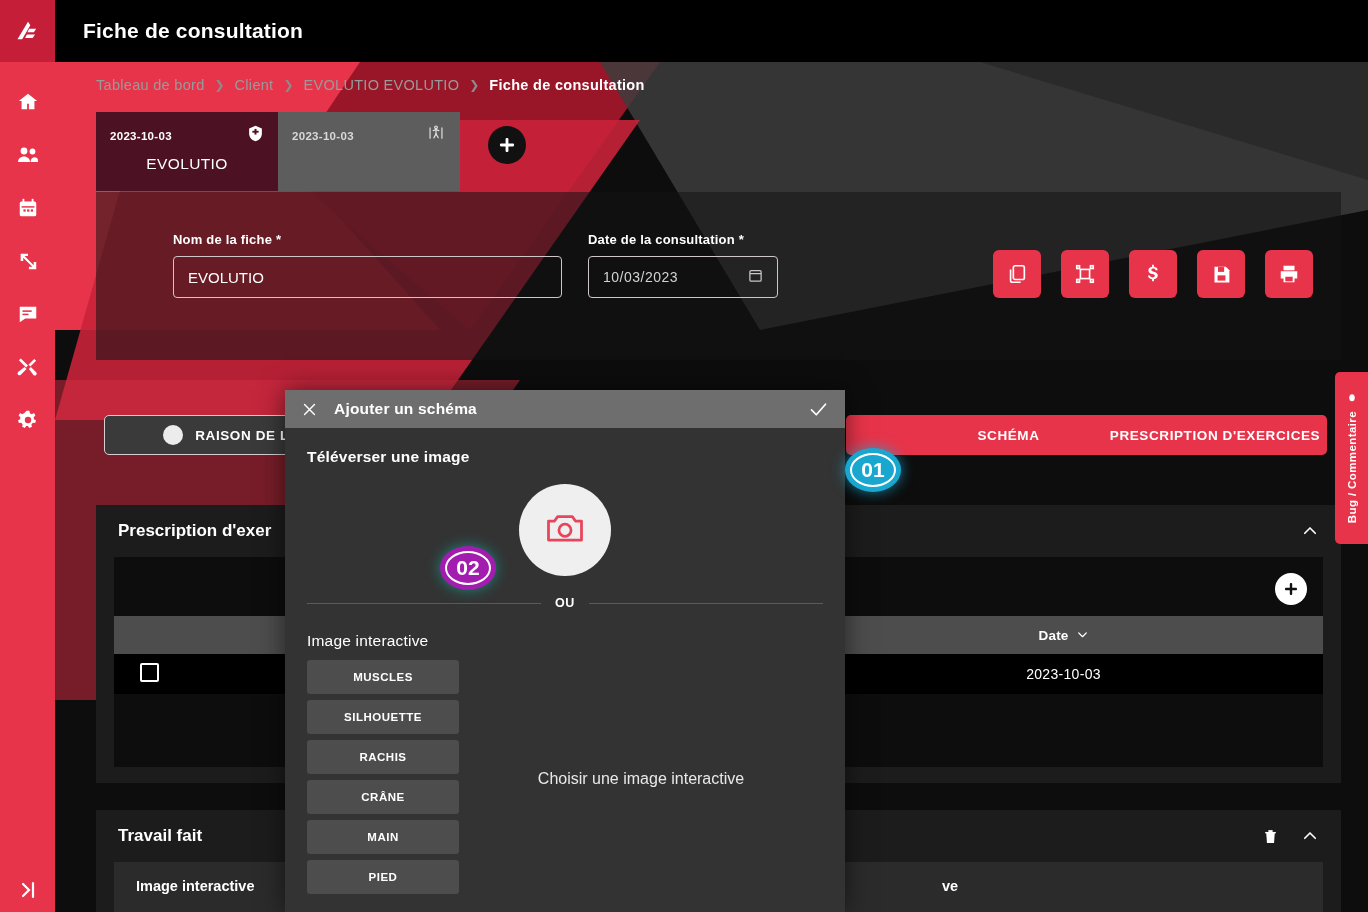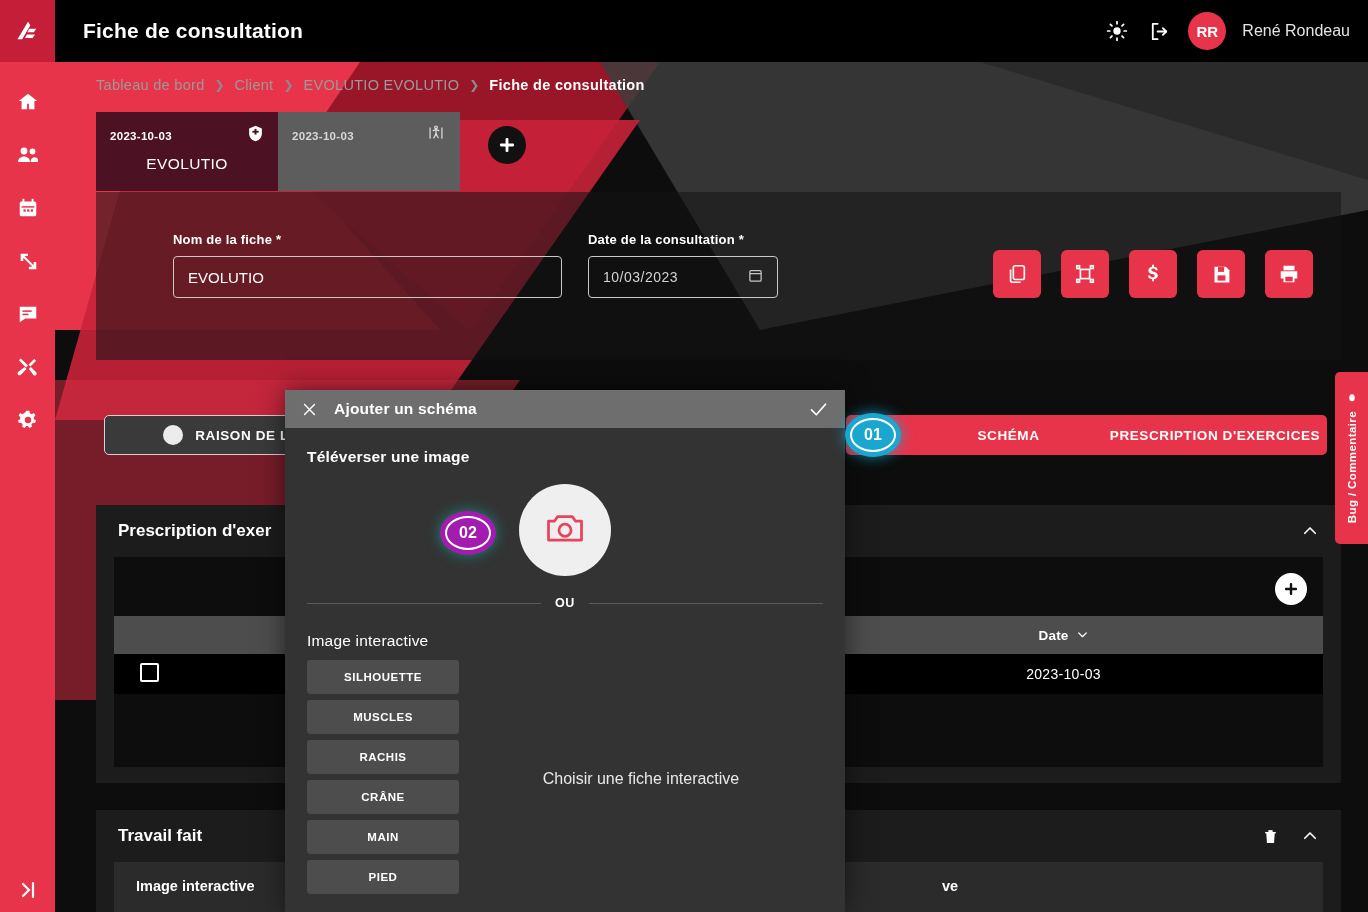--- a/index.html
+++ b/index.html
@@ -168,21 +168,21 @@
   }
   .ia-placeholder {
     flex:1; display:flex; align-items:flex-start; justify-content:center;
     color:#e9e9e9; font-size:16px; padding-top:110px;
   }
 
   
   .badge {
     position:absolute; width:56px; height:44px; border-radius:50%;
     display:flex; align-items:center; justify-content:center;
-    color:#fff; font-size:16px; font-weight:bold; z-index:80;
+    color:#fff; font-size:21px; font-weight:bold; z-index:80;margin-top:35px;
   }
   .badge-ring { position:absolute; inset:5px; border:2px solid #fff; border-radius:50%; }
   .badge-01 { left:845px; top:413px; background:#19a7d0; box-shadow:0 0 14px rgba(25,167,208,.75); }
   .badge-02 { left:440px; top:511px; background:#a21caf; box-shadow:0 0 14px rgba(18,168,154,.7); }
   .badge span { position:relative; z-index:1; }
 
   
   .bugtab {
     position:absolute; right:0; top:372px; width:33px; height:172px; background:#e8344a;
     border-radius:5px 0 0 5px; z-index:50; display:flex; align-items:center; justify-content:center;
@@ -276,37 +276,20 @@
     <div class="side-bottom">
       <svg width="24" height="24" viewBox="0 0 24 24" fill="none" stroke="#fff" stroke-width="2.2" stroke-linecap="round">
         <path d="M7 6l6 6-6 6"></path>
           <path d="M17 5v14"></path>
       </svg>
     </div>
   </div>
 
   <div class="topbar">
     <div class="topbar-title">Fiche de consultation</div>
-    <div class="topbar-right">
-      <div class="tb-icon">
-        <svg width="22" height="22" viewBox="0 0 24 24" fill="none" stroke="#fff" stroke-width="1.9" stroke-linecap="round">
-          <circle cx="12" cy="12" r="4" fill="#fff" stroke="none"></circle>
-          <path d="M12 1.8v2.4M12 19.8v2.4M1.8 12h2.4M19.8 12h2.4M4.8 4.8l1.7 1.7M17.5 17.5l1.7 1.7M19.2 4.8l-1.7 1.7M6.5 17.5l-1.7 1.7"></path>
-        </svg>
-      </div>
-      <div class="tb-icon">
-        <svg width="23" height="23" viewBox="0 0 24 24" fill="none" stroke="#fff" stroke-width="1.9" stroke-linecap="round" stroke-linejoin="round">
-          <path d="M10 4H5v16h5"></path>
-            <path d="M15.5 8.5L19 12l-3.5 3.5"></path>
-            <path d="M19 12h-9"></path>
-        </svg>
-      </div>
-      <div class="avatar">RR</div>
-      <div class="username">René Rondeau</div>
-    </div>
   </div>
 
   <div class="breadcrumb">
     <span class="crumb">Tableau de bord</span>
     <span class="crumb-sep">❯</span>
     <span class="crumb">Client</span>
     <span class="crumb-sep">❯</span>
     <span class="crumb">EVOLUTIO EVOLUTIO</span>
     <span class="crumb-sep">❯</span>
     <span class="crumb active">Fiche de consultation</span>
@@ -515,28 +498,28 @@
           </span>
         </div>
       </div>
       <div class="ou-row">
         <div class="ou-line"></div>
         <span class="ou-text">OU</span>
       </div>
       <div class="ia-title">Image interactive</div>
       <div class="ia-wrap">
         <div class="ia-list">
+          <div class="ia-item">MUSCLES</div>
           <div class="ia-item">SILHOUETTE</div>
-          <div class="ia-item">MUSCLES</div>
           <div class="ia-item">RACHIS</div>
           <div class="ia-item">CRÂNE</div>
           <div class="ia-item">MAIN</div>
           <div class="ia-item">PIED</div>
         </div>
-        <div class="ia-placeholder">Choisir une fiche interactive</div>
+        <div class="ia-placeholder">Choisir une image interactive</div>
       </div>
     </div>
   </div>
 
   <div class="badge badge-01">
     <div class="badge-ring"></div>
     <span>01</span>
   </div>
   <div class="badge badge-02">
     <div class="badge-ring"></div>

